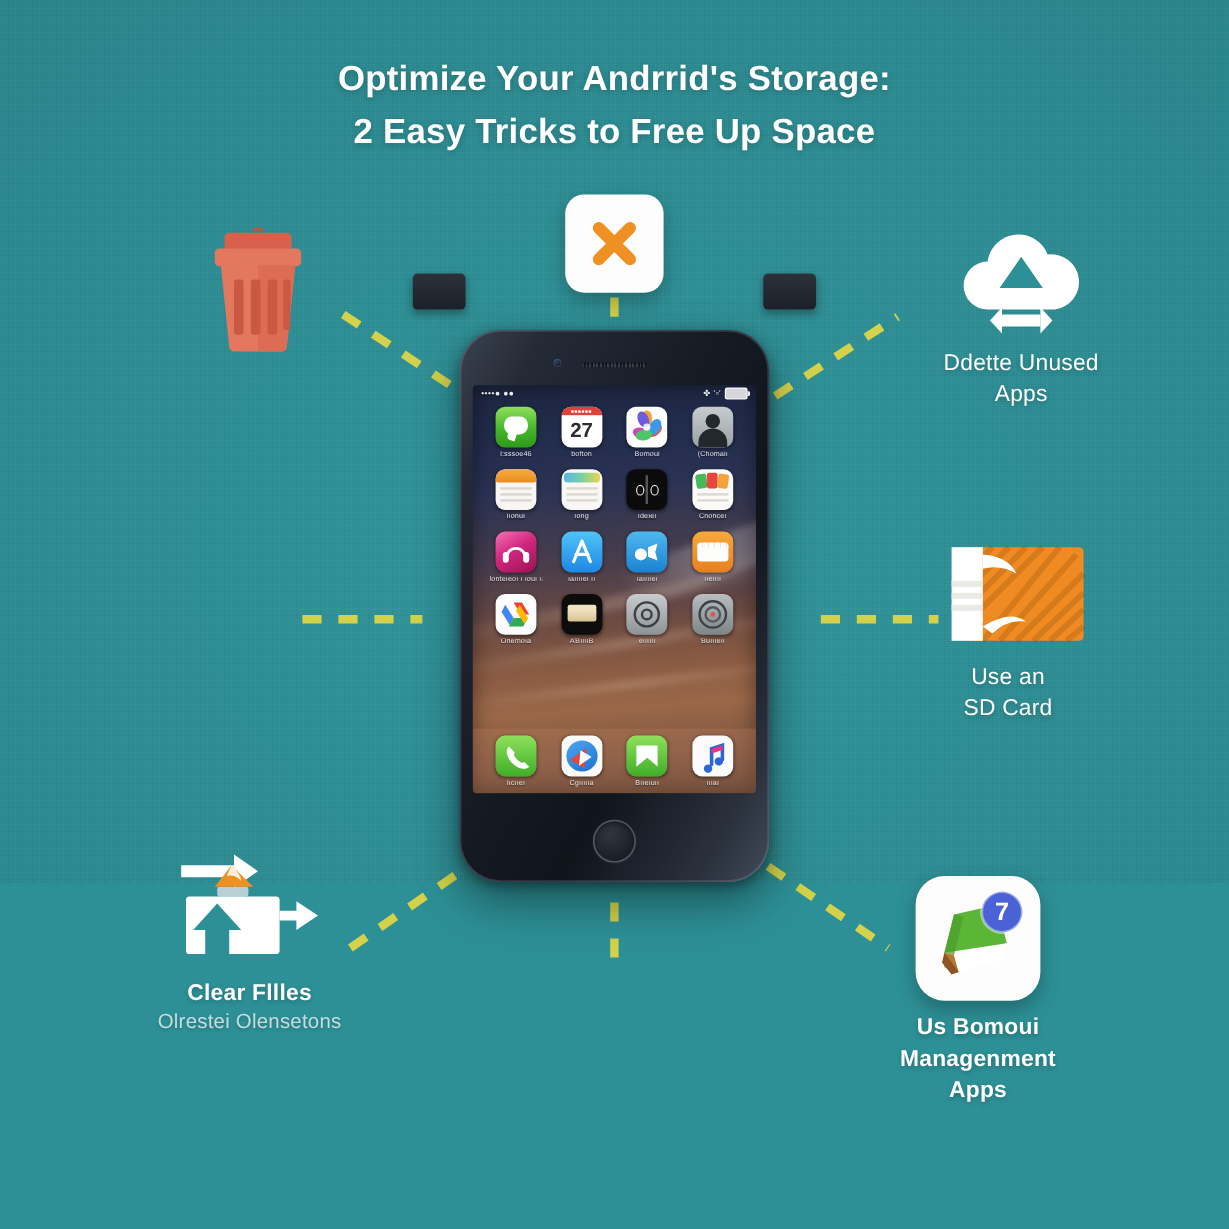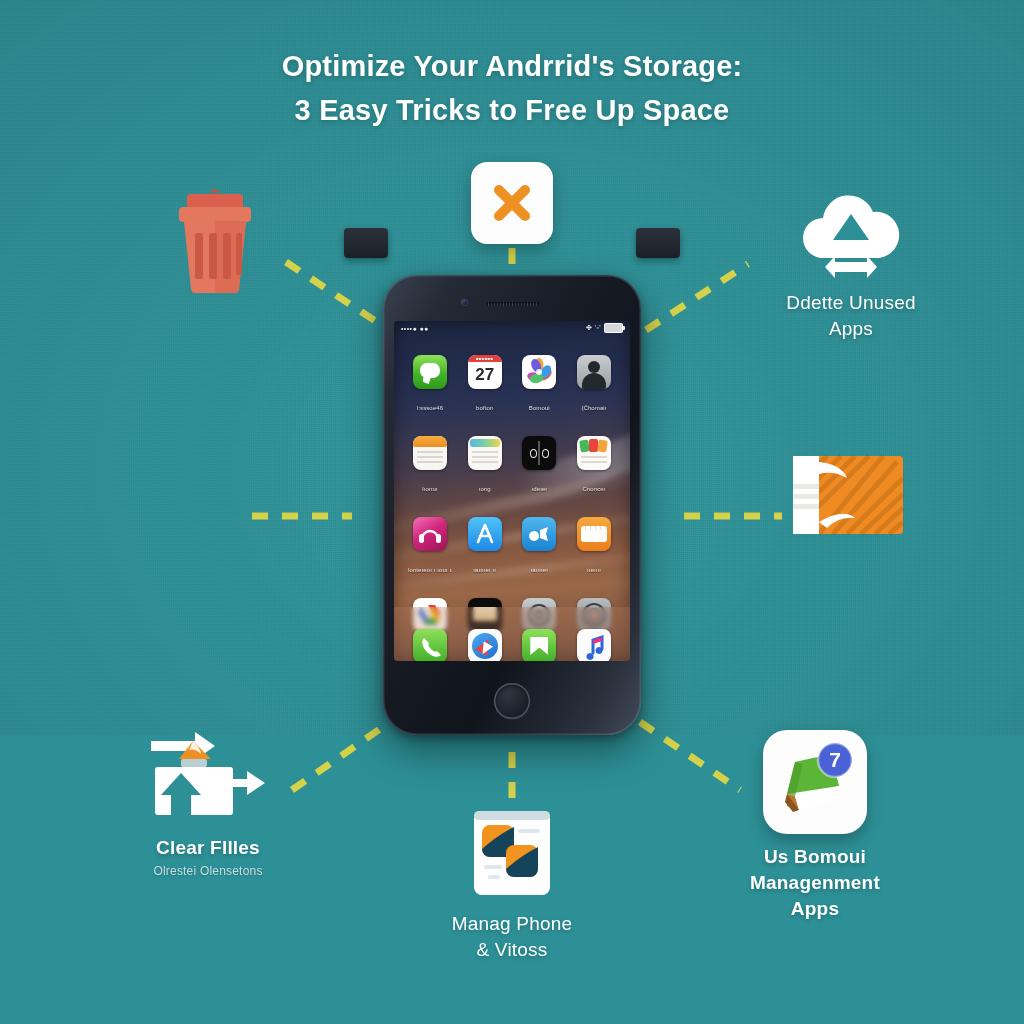--- a/index.html
+++ b/index.html
@@ -119,21 +119,21 @@
     width: 100%;
     padding: 0 14px;
     box-sizing: border-box;
     display: flex; flex-direction: column;
     gap: 9px;
   }
   .app-row { display: flex; justify-content: space-between; }
   .app-cell { width: 44px; text-align: center; }
   .app-icon {
     width: 34px; height: 34px;
-    margin: 16px auto;
+    margin: 0 auto;
     border-radius: 8px;
     box-shadow: 0 1px 3px rgba(0,0,0,0.45);
     position: relative;
     overflow: hidden;
   }
   .app-label {
     margin-top: 3px;
     font-size: 6px;
     color: rgba(255,255,255,0.88);
     text-shadow: 0 1px 1px rgba(0,0,0,0.65);
@@ -204,21 +204,21 @@
     color: #ffffff;
     font-size: 19px;
     line-height: 26px;
     font-weight: 400;
     letter-spacing: 0.2px;
     text-shadow: 0 2px 4px rgba(0,0,0,0.22);
     white-space: pre-line;
   }
   .node-sub {
     color: rgba(255,255,255,0.72);
-    font-size: 12px;
+    font-size: 17px;
     line-height: 17px;
     margin-top: 2px;
     letter-spacing: 0.2px;
     text-shadow: 0 1px 3px rgba(0,0,0,0.22);
   }
   .node-label.bold { font-weight: 700; }
   .icon-box {
     margin: 0 auto 10px;
     position: relative;
   }
@@ -234,21 +234,21 @@
     display: flex; align-items: center; justify-content: center;
   }
 </style>
 </head>
 <body>
 
 <div id="canvas">
 
   <div class="title-block">
     <div class="title-line">Optimize Your Andrrid's Storage:</div>
-    <div class="title-line">3 Easy Tricks to Free Up Space</div>
+    <div class="title-line">2 Easy Tricks to Free Up Space</div>
   </div>
 
   <svg class="dashes" width="1024" height="1024" viewBox="0 0 1024 1024">
     <g stroke="#d3d24a" stroke-width="7" stroke-linecap="butt" fill="none" stroke-dasharray="16 14">
       <line x1="286" y1="262" x2="392" y2="332"></line>
       <line x1="512" y1="248" x2="512" y2="286"></line>
       <line x1="646" y1="330" x2="748" y2="264"></line>
       <line x1="252" y1="516" x2="352" y2="516"></line>
       <line x1="684" y1="516" x2="782" y2="516"></line>
       <line x1="292" y1="790" x2="390" y2="722"></line>
@@ -530,55 +530,40 @@
         <rect x="26" y="6" width="26" height="78" fill="#ffffff"></rect>
         <g fill="#e9e9e6">
           <rect x="26" y="34" width="26" height="5"></rect>
           <rect x="26" y="44" width="26" height="5"></rect>
           <rect x="26" y="54" width="26" height="5"></rect>
         </g>
         <path d="M52 12 q22 2 28 16 q-14 -8 -28 -4 Z" fill="#ffffff"></path>
         <path d="M52 72 q24 -14 36 -4 q-16 -2 -28 10 Z" fill="#ffffff"></path>
       </svg>
     </div>
-  </div>
-
-  <div class="node" style="left:100px; top:715px; width:216px;">
+    <div class="node-label">Use an
+SD Card</div>
+  </div>
+
+  <div class="node" style="left:100px; top:695px; width:216px;">
     <div class="icon-box" style="width:150px; height:110px;">
       <svg width="150" height="110" viewBox="0 0 150 110">
         <path d="M18 26 h44 v-9 l20 14 l-20 14 v-9 h-44 Z" fill="#ffffff"></path>
         <rect x="48" y="44" width="26" height="8" rx="2" fill="#b9cfd6"></rect>
         <path d="M46 44 L60 26 L78 44 Z" fill="#ef9023"></path>
         <path d="M60 26 q7 6 8 13 q-6 -6 -12 -4 Z" fill="#ffffff" opacity="0.85"></path>
         <rect x="22" y="52" width="78" height="48" rx="3" fill="#ffffff"></rect>
         <path d="M100 64 h14 v-8 l18 12 l-18 12 v-8 h-14 Z" fill="#ffffff"></path>
         <path d="M38 100 L38 80 L28 80 L48 58 L68 80 L58 80 L58 100 Z" fill="#2d9096"></path>
       </svg>
     </div>
     <div class="node-label bold">Clear Fllles</div>
     <div class="node-sub">Olrestei Olensetons</div>
   </div>
 
-  <div class="node" style="left:400px; top:805px; width:224px;">
-    <div class="icon-box" style="width:96px; height:96px;">
-      <svg width="96" height="96" viewBox="0 0 96 96">
-        <rect x="10" y="6" width="76" height="84" rx="8" fill="#ffffff"></rect>
-        <rect x="10" y="6" width="76" height="9" rx="5" fill="#cfdde3"></rect>
-        <rect x="18" y="20" width="32" height="32" rx="8" fill="#f0941f"></rect>
-        <path d="M18 44 q16 -14 32 -22 v22 a8 8 0 0 1 -8 8 H26 a8 8 0 0 1 -8 -8 Z" fill="#14435a"></path>
-        <rect x="42" y="40" width="32" height="32" rx="8" fill="#f0941f"></rect>
-        <path d="M42 64 q16 -14 32 -22 v22 a8 8 0 0 1 -8 8 H50 a8 8 0 0 1 -8 -8 Z" fill="#14435a"></path>
-        <rect x="54" y="24" width="22" height="4" rx="2" fill="#dde7ec"></rect>
-        <rect x="20" y="60" width="18" height="4" rx="2" fill="#dde7ec"></rect>
-        <rect x="24" y="70" width="12" height="4" rx="2" fill="#dde7ec"></rect>
-      </svg>
-    </div>
-    <div class="node-label">Manag Phone
-&amp; Vitoss</div>
-  </div>
 
   <div class="node" style="left:702px; top:730px; width:226px;">
     <div class="icon-box tile" style="width:104px; height:104px; border-radius:24px;">
       <svg width="84" height="84" viewBox="0 0 84 84">
         <path d="M14 54 L22 22 L58 14 L66 46 Z" fill="#5bb536"></path>
         <path d="M14 54 L22 22 L30 24 L22 56 Z" fill="#4e9f2c" opacity="0.75"></path>
         <path d="M14 54 L22 56 L26 70 L14 66 Z" fill="#b9772c"></path>
         <path d="M22 56 L66 46 L62 60 L26 70 Z" fill="#ffffff"></path>
         <path d="M14 54 L26 70 L20 72 L12 62 Z" fill="#8a5520"></path>
         <circle cx="62" cy="20" r="17" fill="#4a62d6"></circle>

